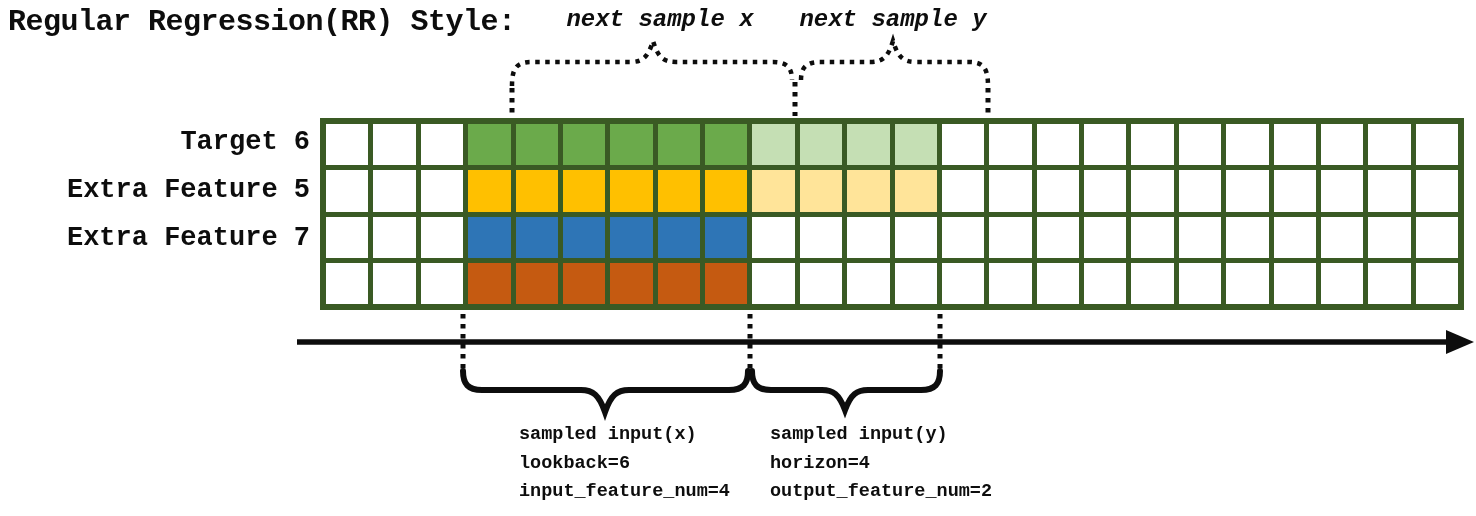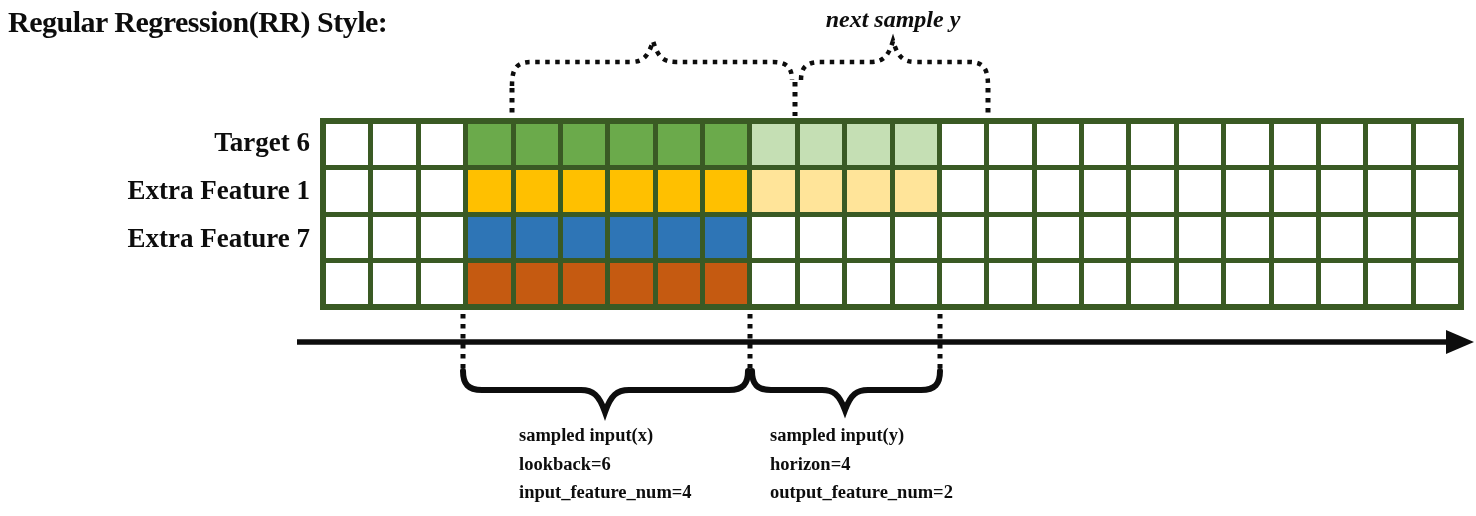--- a/index.html
+++ b/index.html
@@ -1,18 +1,18 @@
 <!DOCTYPE html>
 <html><head>
 <meta charset="utf-8">
 <style>
   html,body{margin:0;padding:0;background:#fff;}
   #canvas{
     position:relative;width:1476px;height:516px;background:#ffffff;
-    font-family:Liberation Serif, serif;color:#0d0d0d;overflow:hidden;
+    font-family:Liberation Mono, monospace;color:#0d0d0d;overflow:hidden;
   }
   .abs{position:absolute;}
   #title{left:8px;top:5px;font-size:30px;font-weight:bold;letter-spacing:-0.5px;}
   #row-labels{left:0;top:118px;width:310px;}
   .row-label{height:48px;display:flex;align-items:center;justify-content:flex-end;
     font-size:27px;font-weight:bold;line-height:1;}
   #sample-grid{
     left:320px;top:118px;width:1144px;height:192px;box-sizing:border-box;
     display:grid;gap:5px;padding:6px;
   }
@@ -29,25 +29,26 @@
   #output-note{left:770px;}
   svg{position:absolute;left:0;top:0;}
 </style>
 </head>
 <body>
 
 <div id="canvas">
 
   <div id="title" class="abs">Regular Regression(RR) Style:</div>
 
+  <div id="next-sample-x-label" class="abs top-label">next sample x</div>
   <div id="next-sample-y-label" class="abs top-label">next sample y</div>
 
   <div id="row-labels" class="abs">
     <div class="row-label">Target 6</div>
-    <div class="row-label">Extra Feature 1</div>
+    <div class="row-label">Extra Feature 5</div>
     <div class="row-label">Extra Feature 7</div>
   </div>
 
   <div id="sample-grid" class="abs" style="background: rgb(58, 90, 36); grid-template-columns: repeat(24, 1fr); grid-template-rows: repeat(4, 1fr);">
       <div class="grid-cell" style="background: rgb(255, 255, 255);"></div>
       <div class="grid-cell" style="background: rgb(255, 255, 255);"></div>
       <div class="grid-cell" style="background: rgb(255, 255, 255);"></div>
       <div class="grid-cell" style="background: rgb(107, 170, 75);"></div>
       <div class="grid-cell" style="background: rgb(107, 170, 75);"></div>
       <div class="grid-cell" style="background: rgb(107, 170, 75);"></div>

